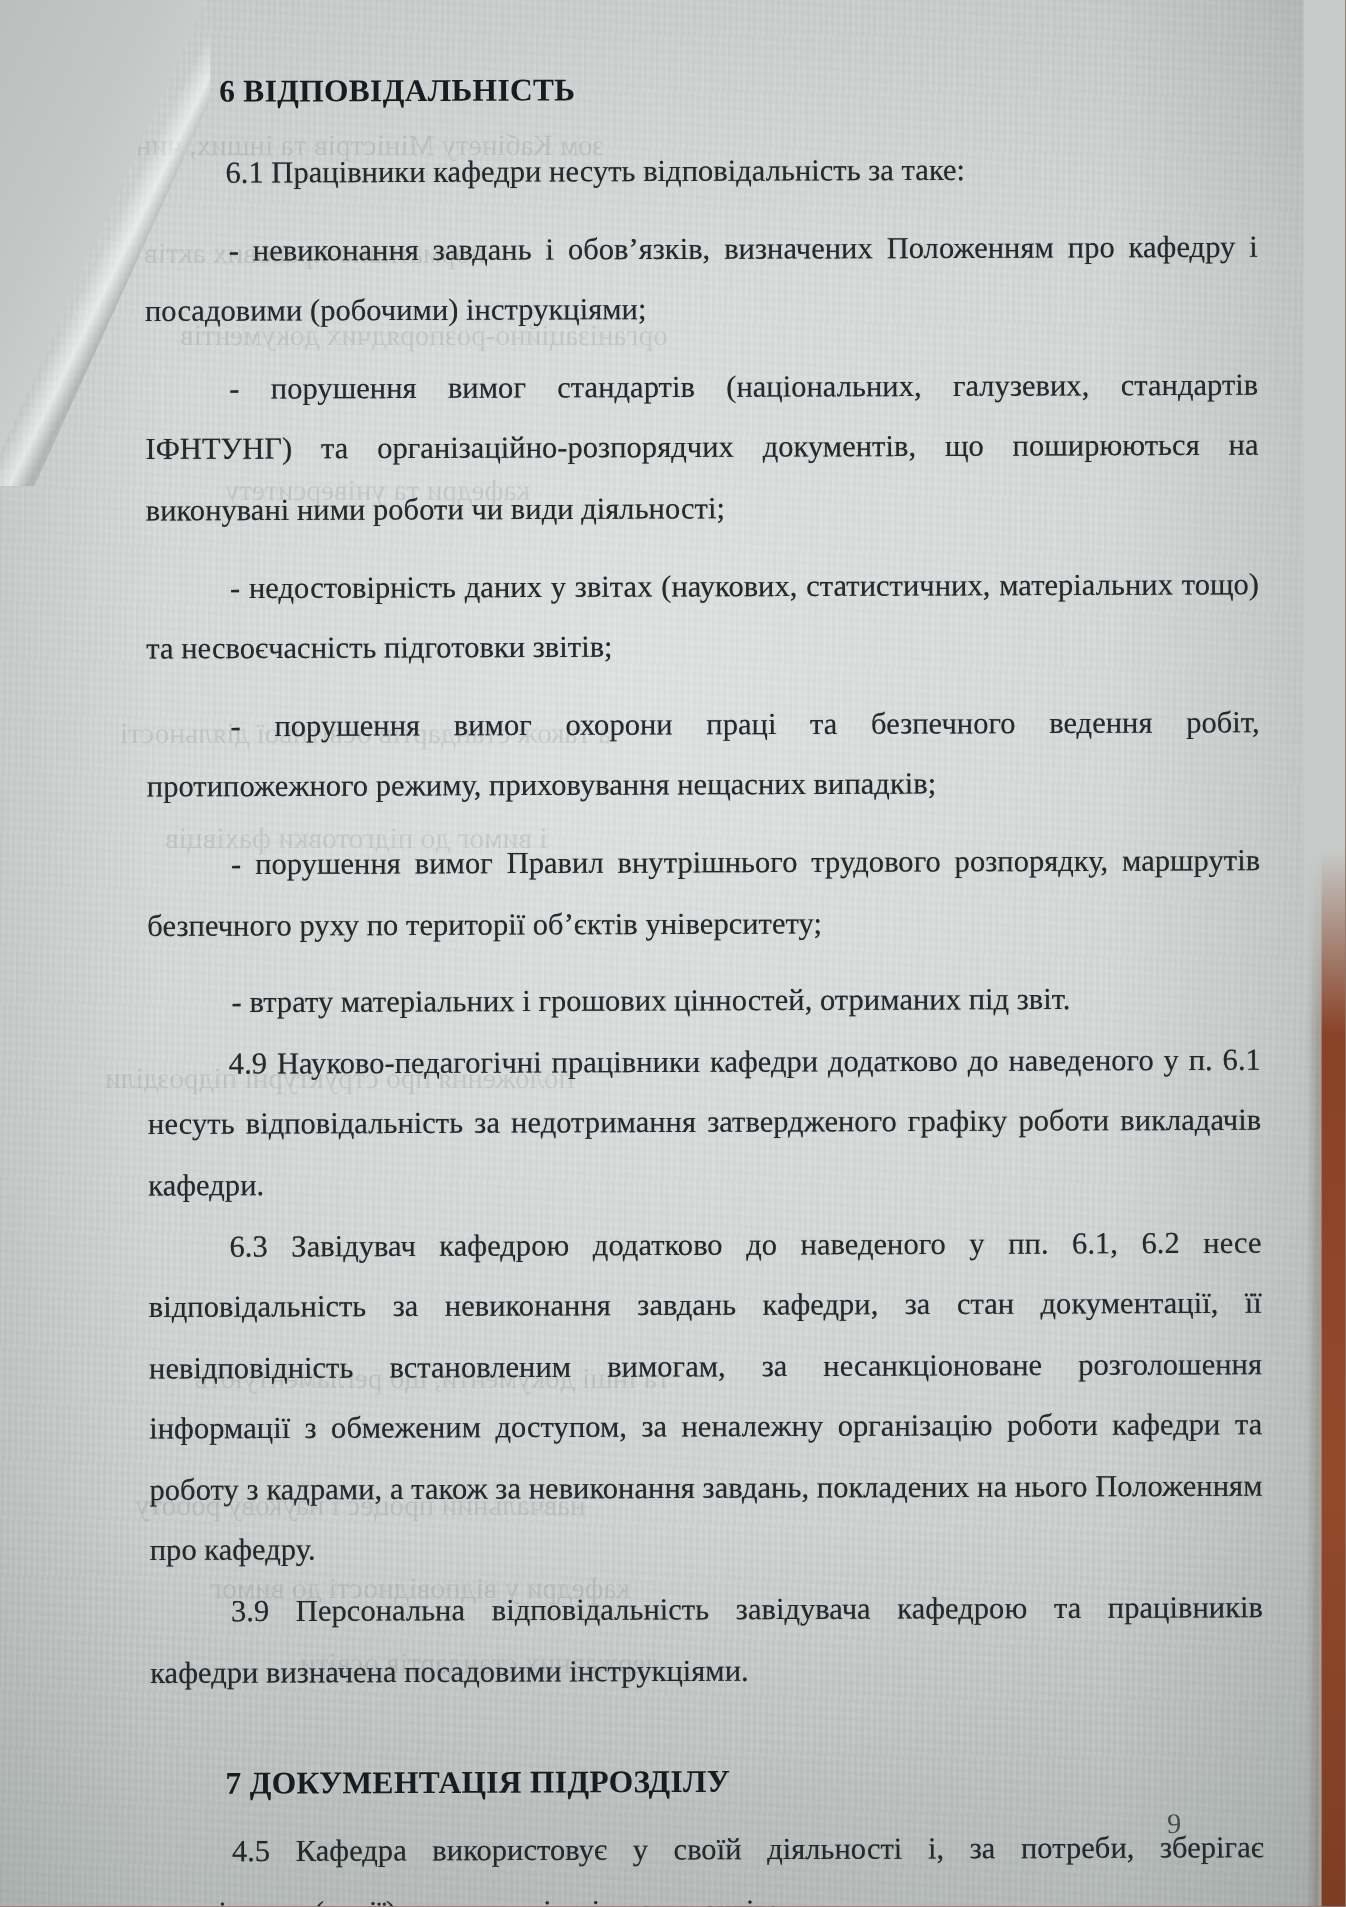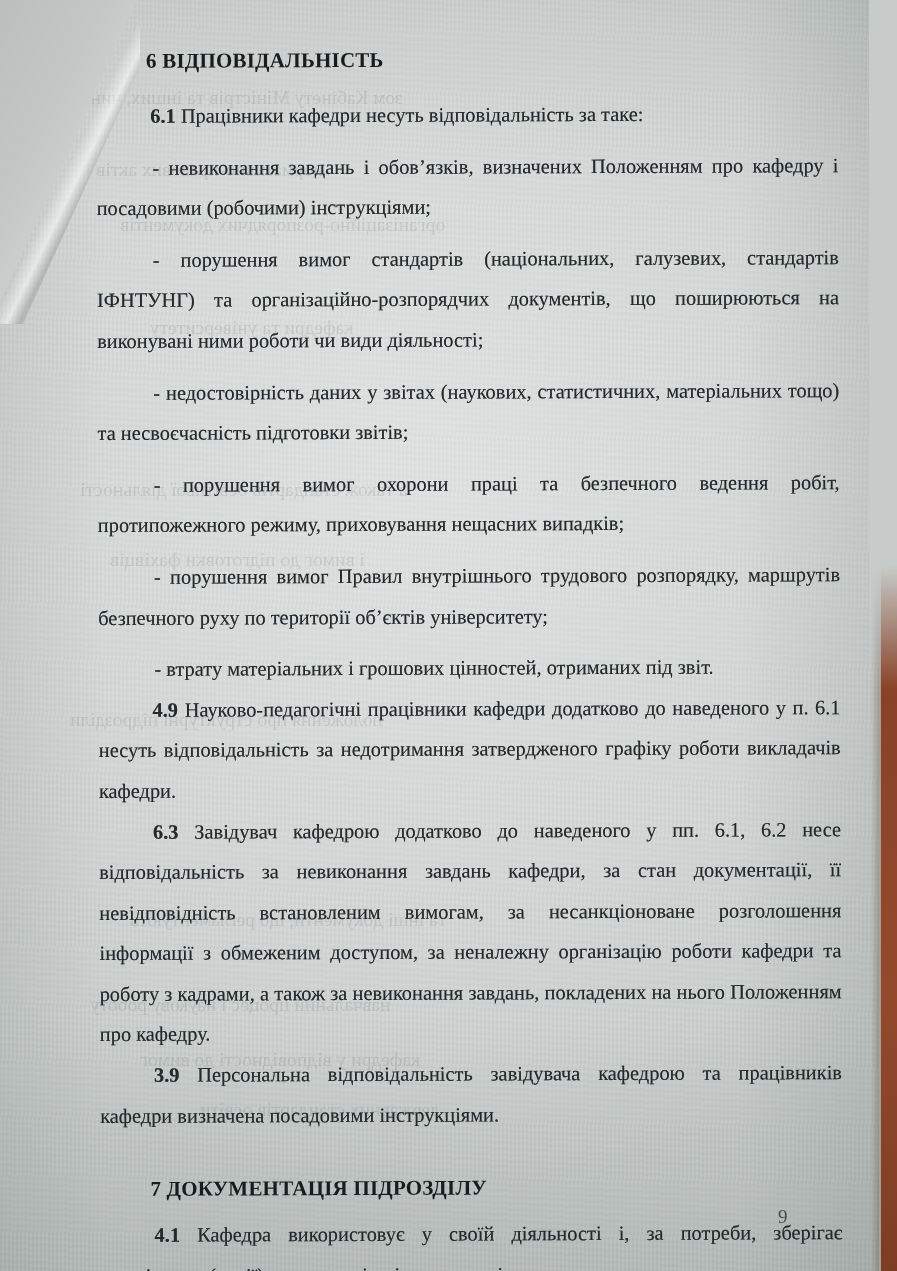--- a/index.html
+++ b/index.html
@@ -157,21 +157,21 @@
   p.para {
     margin: 0;
     font-size: 20.4px;
     line-height: 40.6px;
     text-align: justify;
     text-indent: 54px;
     color: #23292d;
     text-shadow: 0 0 0.55px rgba(35,41,45,0.55);
   }
   p.para.dash { text-indent: 56px; }
-  p.para b { font-weight: bold; margin-top: 12px; }
+  p.para b { font-weight: normal; margin-top: 12px; }
 
   .sp-11  { height: 11px; }
   .sp-20  { height: 20px; }
   .sp-38  { height: 38px; }
 
   
   .warp { transform: rotate(-0.22deg); transform-origin: 0 0; }
 
   .page-number {
     position: absolute;
@@ -246,19 +246,19 @@
 
     <p class="para"><b>6.3</b><span> Завідувач кафедрою додатково до наведеного у пп. 6.1, 6.2 несе відповідальність за невиконання завдань кафедри, за стан документації, її невідповідність встановленим вимогам, за несанкціоноване розголошення інформації з обмеженим доступом, за неналежну організацію роботи кафедри та роботу з кадрами, а також за невиконання завдань, покладених на нього Положенням про кафедру.</span></p>
 
     <p class="para"><b>3.9</b><span> Персональна відповідальність завідувача кафедрою та працівників кафедри визначена посадовими інструкціями.</span></p>
 
     <div class="sp-38"></div>
 
     <h2 class="section-heading">7 ДОКУМЕНТАЦІЯ ПІДРОЗДІЛУ</h2>
     <div class="sp-11"></div>
 
-    <p class="para"><b>4.1</b><span> Кафедра використовує у своїй діяльності і, за потреби, зберігає примірники (копії) таких зовнішніх документів:</span></p>
+    <p class="para"><b>4.5</b><span> Кафедра використовує у своїй діяльності і, за потреби, зберігає примірники (копії) таких зовнішніх документів:</span></p>
 
   </div>
 
   <div class="page-number">9</div>
 
 </div>
 
 </body></html>

